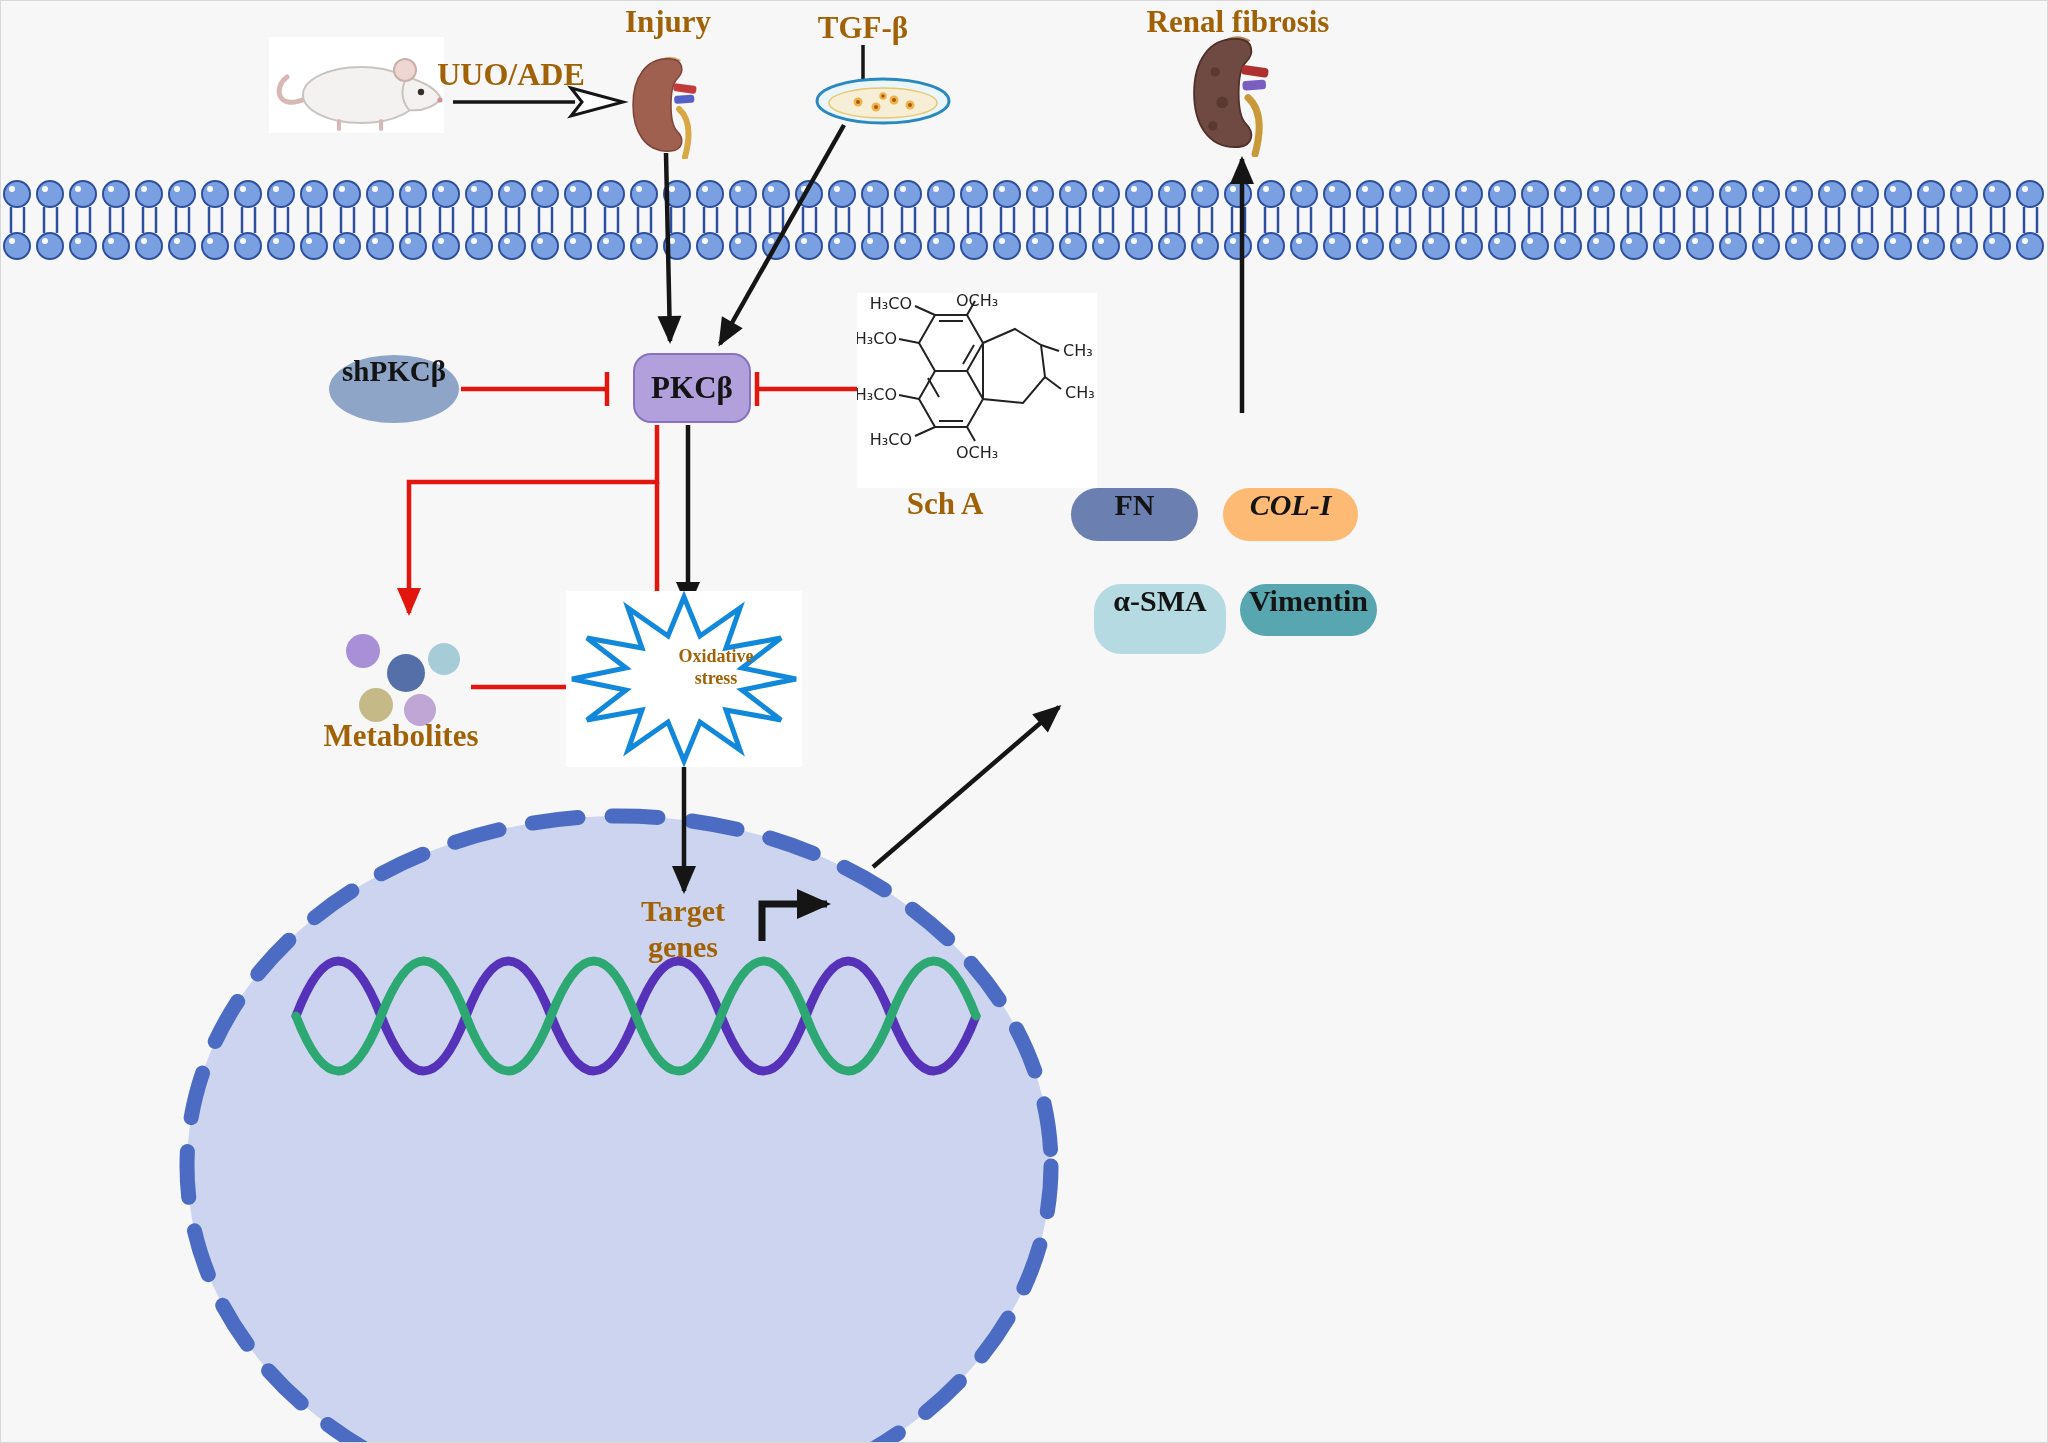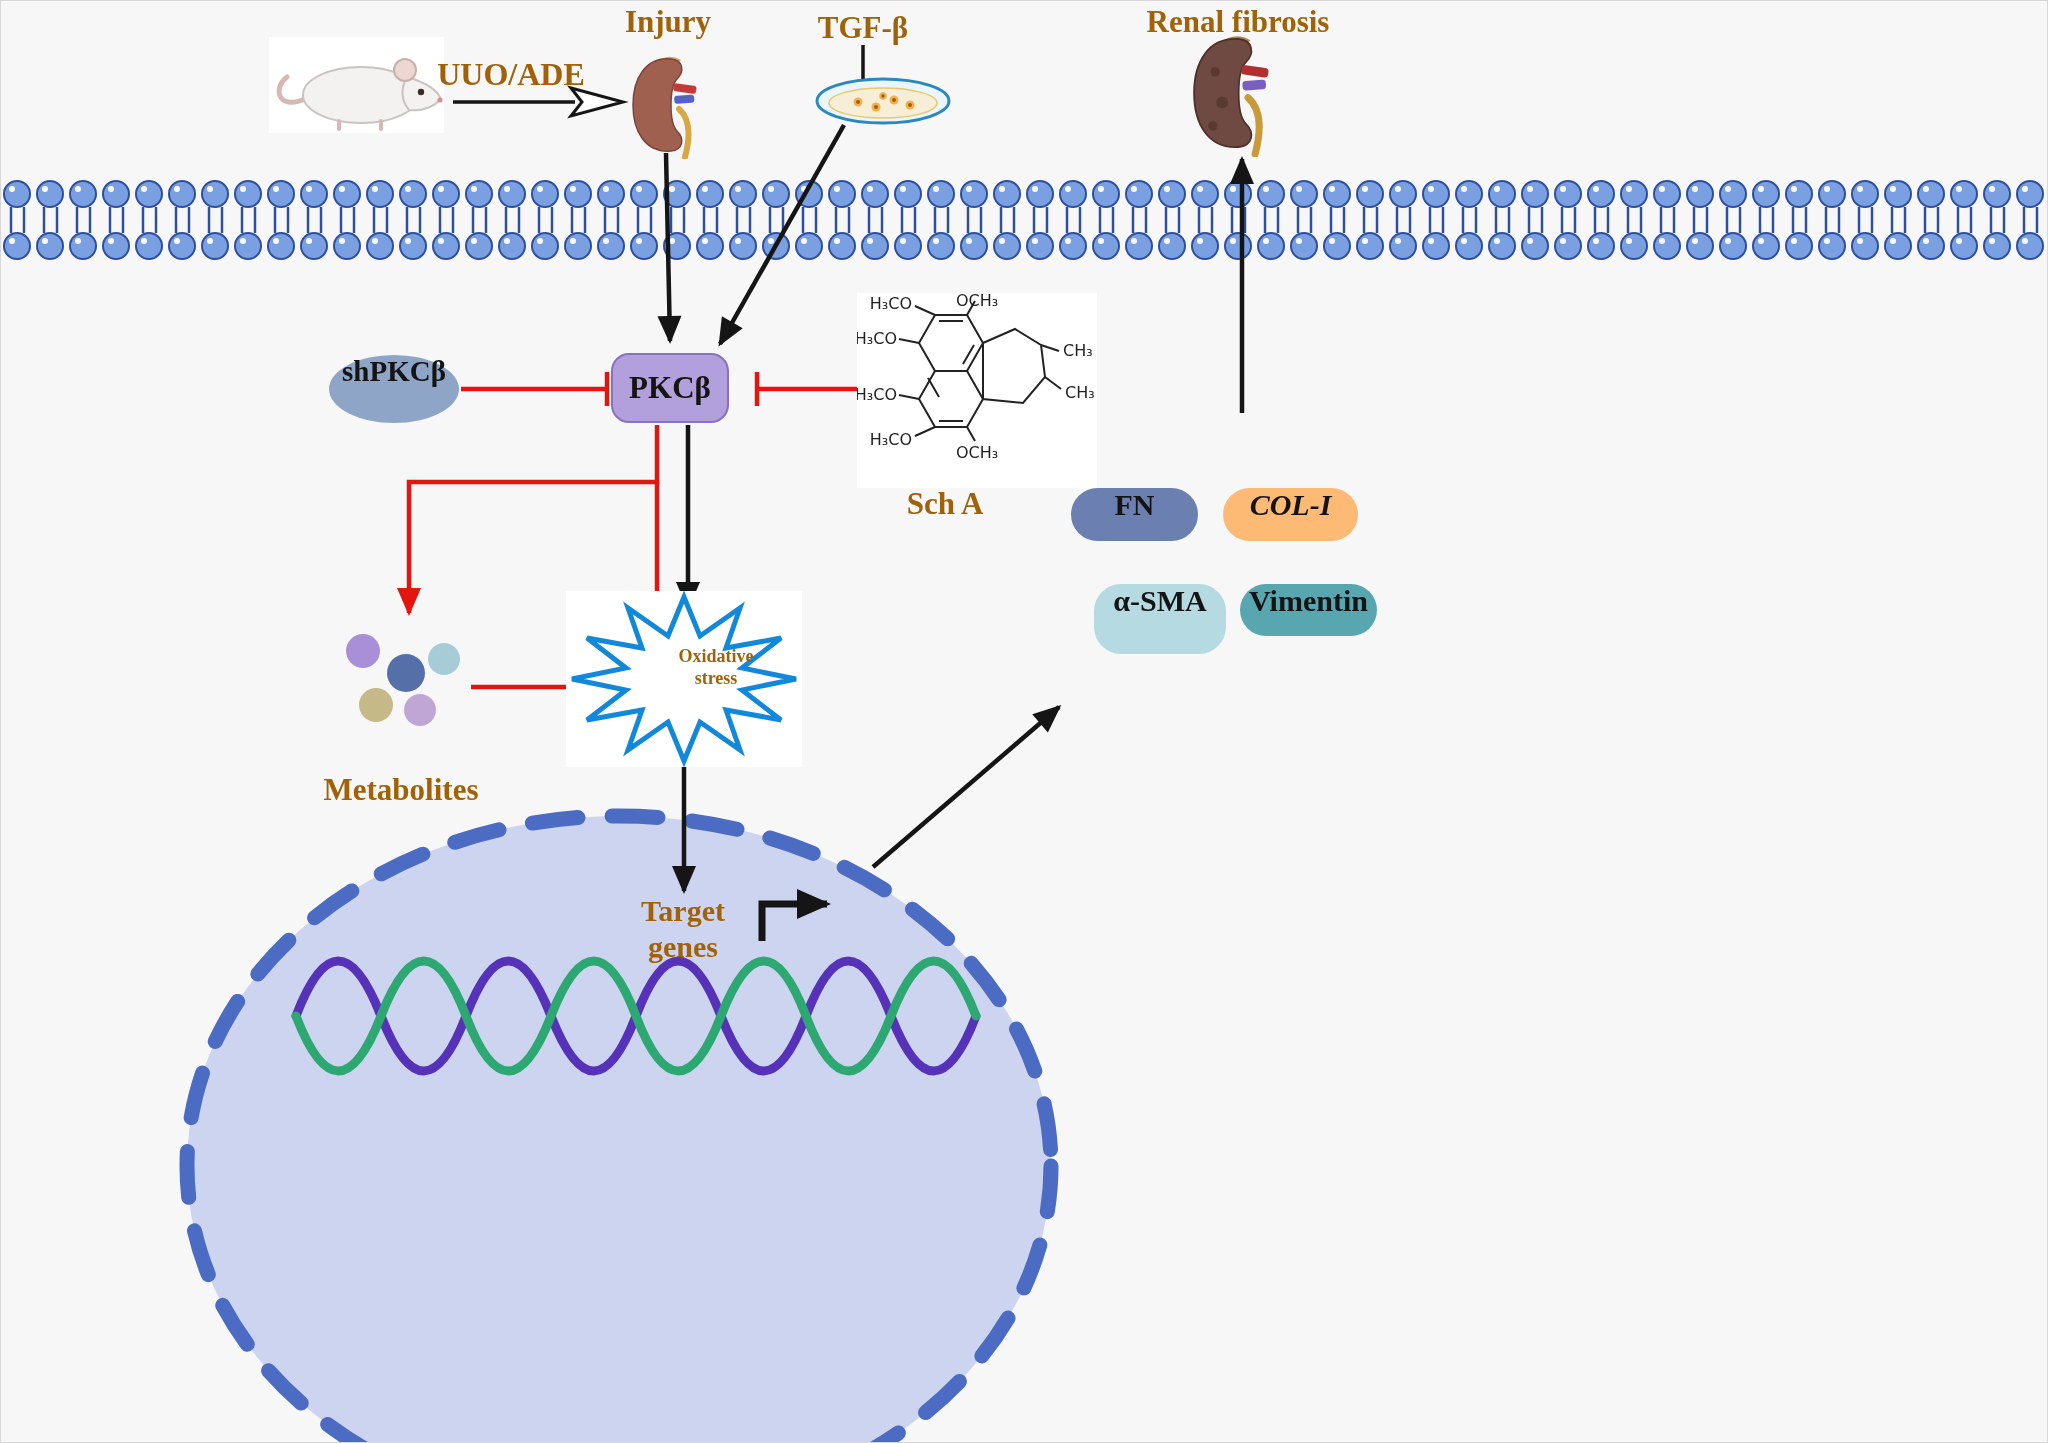--- a/index.html
+++ b/index.html
@@ -10,21 +10,21 @@
   .lbl{position:absolute;z-index:5;font-weight:bold;color:#a16207;white-space:nowrap;
        transform:translateX(-50%);font-size:31px;line-height:1.1;text-align:center;}
   .lbl-sm{font-size:32px;}
   .lbl-2l{line-height:1.2;}
   .badge{position:absolute;z-index:5;display:flex;justify-content:center;
          border-radius:27px;font-weight:bold;font-size:30px;color:#141414;}
   .badge-fn{left:1070px;top:487px;width:127px;height:53px;background:#6b80b0;}
   .badge-col{left:1222px;top:487px;width:135px;height:53px;background:#fdba74;font-style:italic;}
   .badge-sma{left:1093px;top:583px;width:132px;height:70px;background:#b5dae2;}
   .badge-vim{left:1239px;top:583px;width:137px;height:52px;background:#58a6b0;}
-  .node-pkcb{position:absolute;z-index:5;left:610px;top:352px;width:118px;height:70px;
+  .node-pkcb{position:absolute;z-index:5;left:632px;top:352px;width:118px;height:70px;
              background:#b2a0dc;border:2px solid #8871c0;border-radius:18px;
              display:flex;align-items:center;justify-content:center;
              font-weight:bold;font-size:31px;color:#141414;box-sizing:border-box;}
   .node-shpkcb{position:absolute;z-index:5;left:328px;top:354px;width:130px;height:68px;
              background:#8fa5c8;border-radius:50%;
              display:flex;justify-content:center;
              font-weight:bold;font-size:29px;color:#141414;}
   .chem-lbl{font-family:"DejaVu Sans",sans-serif;font-size:16px;fill:#222;}
 </style>
 </head>
@@ -207,21 +207,21 @@
   <div class="node-shpkcb">
     <span>shPKCβ</span>
   </div>
 
   <div class="node-pkcb">
     <span>PKCβ</span>
   </div>
 
   <div class="lbl" style="left:944px;top:486px">Sch A</div>
 
-  <div class="lbl" style="left:400px;top:772px">Metabolites</div>
+  <div class="lbl" style="left:400px;top:718px">Metabolites</div>
 
   <div class="lbl lbl-2l" style="left:715px;top:645px;font-size:18px">
     <div>Oxidative</div>
     <div>stress</div>
   </div>
 
   <div class="lbl lbl-2l" style="left:682px;top:892px;font-size:30px">
     <div>Target</div>
     <div>genes</div>
   </div>

